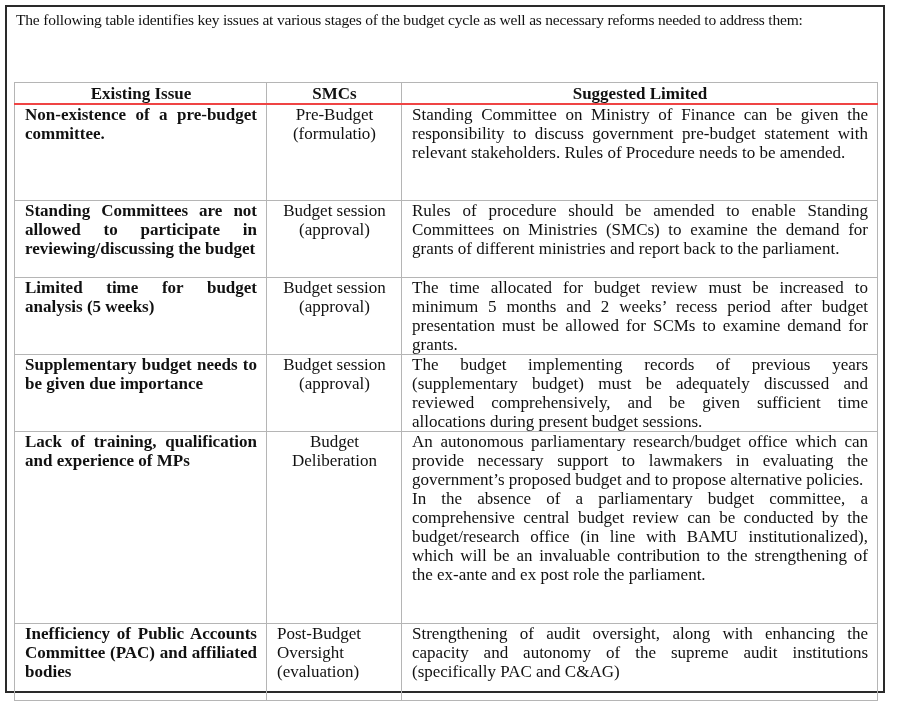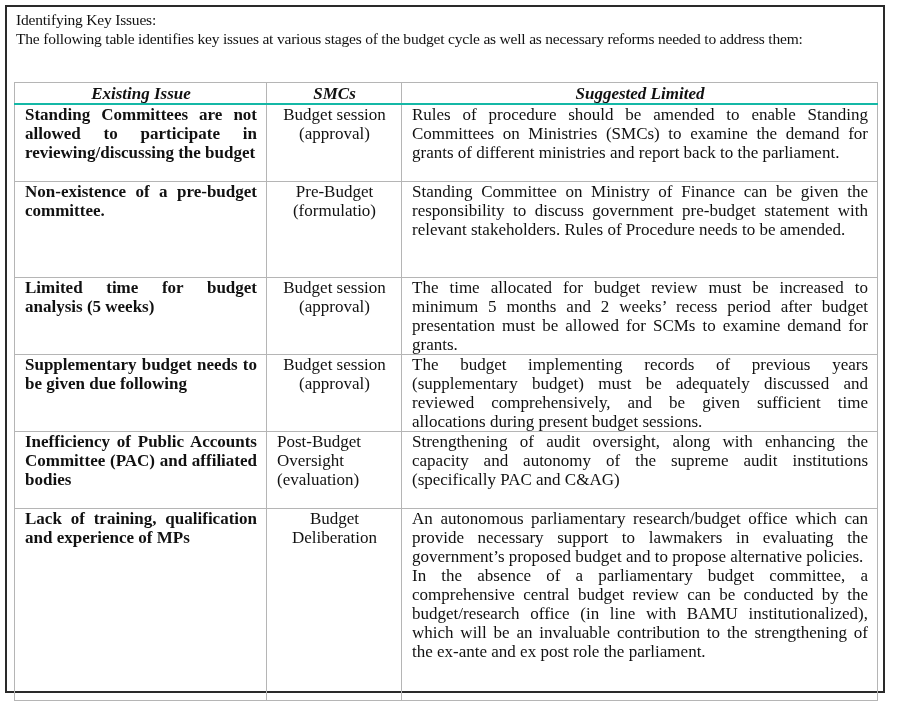--- a/index.html
+++ b/index.html
@@ -8,88 +8,87 @@
   .frame { position:absolute; left:5px; top:5px; width:880px; height:688px;
            border:2px solid #2a2a2a; box-sizing:border-box; }
   .intro { position:absolute; left:16px; top:10px; width:862px;
            font-size:15.5px; line-height:19px; letter-spacing:-0.2px; }
   .intro .title { display:block; }
   table.kt { position:absolute; left:14px; top:82px; width:863px;
              border-collapse:collapse; table-layout:fixed; }
   table.kt td, table.kt th { border:1.5px solid #b5b5b5; vertical-align:top;
              padding:0 9px 0 10px; font-size:17px; line-height:19px; }
   table.kt th { font-weight:bold; text-align:center; padding-top:1px; padding-bottom:0;
-                border-bottom:2px solid #14b8a6;font-style:italic; }
+                border-bottom:2px solid #ef4444; }
   td.issue { font-weight:bold; text-align:justify; text-align-last:left; }
   td.stage { text-align:center; }
   td.reform { text-align:justify; text-align-last:left; }
   td.stage.left { text-align:left; }
   .para { display:block; }
 </style>
 </head>
 <body>
 
 <div class="frame"></div>
 
 <div class="intro">
-  <span class="title">Identifying Key Issues:</span>
   <span>The following table identifies key issues at various stages of the budget cycle as well as necessary reforms needed to address them:</span>
 </div>
 
 <table class="kt">
   <colgroup>
     <col style="width:252px">
     <col style="width:135px">
     <col style="width:476px">
   </colgroup>
   <thead>
     <tr>
       <th>Existing Issue</th>
       <th>SMCs</th>
       <th>Suggested Limited</th>
     </tr>
   </thead>
   <tbody>
+    <tr style="height:96px">
+      <td class="issue">Non-existence of a pre-budget committee.</td>
+      <td class="stage">Pre-Budget (formulatio)</td>
+      <td class="reform">
+        <span class="para">Standing Committee on Ministry of Finance can be given the responsibility to discuss government pre-budget statement with relevant stakeholders. Rules of Procedure needs to be amended.</span>
+      </td>
+    </tr>
     <tr style="height:77px">
       <td class="issue">Standing Committees are not allowed to participate in reviewing/discussing the budget</td>
       <td class="stage">Budget session (approval)</td>
       <td class="reform">
         <span class="para">Rules of procedure should be amended to enable Standing Committees on Ministries (SMCs) to examine the demand for grants of different ministries and report back to the parliament.</span>
-      </td>
-    </tr>
-    <tr style="height:96px">
-      <td class="issue">Non-existence of a pre-budget committee.</td>
-      <td class="stage">Pre-Budget (formulatio)</td>
-      <td class="reform">
-        <span class="para">Standing Committee on Ministry of Finance can be given the responsibility to discuss government pre-budget statement with relevant stakeholders. Rules of Procedure needs to be amended.</span>
       </td>
     </tr>
     <tr style="height:77px">
       <td class="issue">Limited time for budget analysis (5 weeks)</td>
       <td class="stage">Budget session (approval)</td>
       <td class="reform">
         <span class="para">The time allocated for budget review must be increased to minimum 5 months and  2 weeks’ recess period after budget presentation must be allowed for SCMs to examine demand for grants.</span>
       </td>
     </tr>
     <tr style="height:77px">
-      <td class="issue">Supplementary budget needs to be given due following</td>
+      <td class="issue">Supplementary budget needs to be given due importance</td>
       <td class="stage">Budget session (approval)</td>
       <td class="reform">
         <span class="para">The budget implementing records of previous years (supplementary budget) must be adequately discussed and reviewed comprehensively, and be given sufficient time allocations during present budget sessions.</span>
-      </td>
-    </tr>
-    <tr style="height:77px">
-      <td class="issue">Inefficiency of Public Accounts Committee (PAC) and affiliated bodies</td>
-      <td class="stage left">Post-Budget Oversight (evaluation)</td>
-      <td class="reform">
-        <span class="para">Strengthening of audit oversight, along with enhancing the capacity and autonomy of the supreme audit institutions (specifically PAC and C&amp;AG)</span>
       </td>
     </tr>
     <tr style="height:192px">
       <td class="issue">Lack of training, qualification and experience of MPs</td>
       <td class="stage">Budget Deliberation</td>
       <td class="reform">
         <span class="para">An autonomous parliamentary research/budget office which can provide necessary support to lawmakers in evaluating the government’s proposed budget and to propose alternative policies.</span>
         <span class="para">In the absence of a parliamentary budget committee, a comprehensive central budget review can be conducted by the budget/research office (in line with BAMU institutionalized), which will be an invaluable contribution to the strengthening of the ex-ante and ex post role the parliament.</span>
       </td>
     </tr>
+    <tr style="height:77px">
+      <td class="issue">Inefficiency of Public Accounts Committee (PAC) and affiliated bodies</td>
+      <td class="stage left">Post-Budget Oversight (evaluation)</td>
+      <td class="reform">
+        <span class="para">Strengthening of audit oversight, along with enhancing the capacity and autonomy of the supreme audit institutions (specifically PAC and C&amp;AG)</span>
+      </td>
+    </tr>
   </tbody>
 </table>
 
 </body></html>

